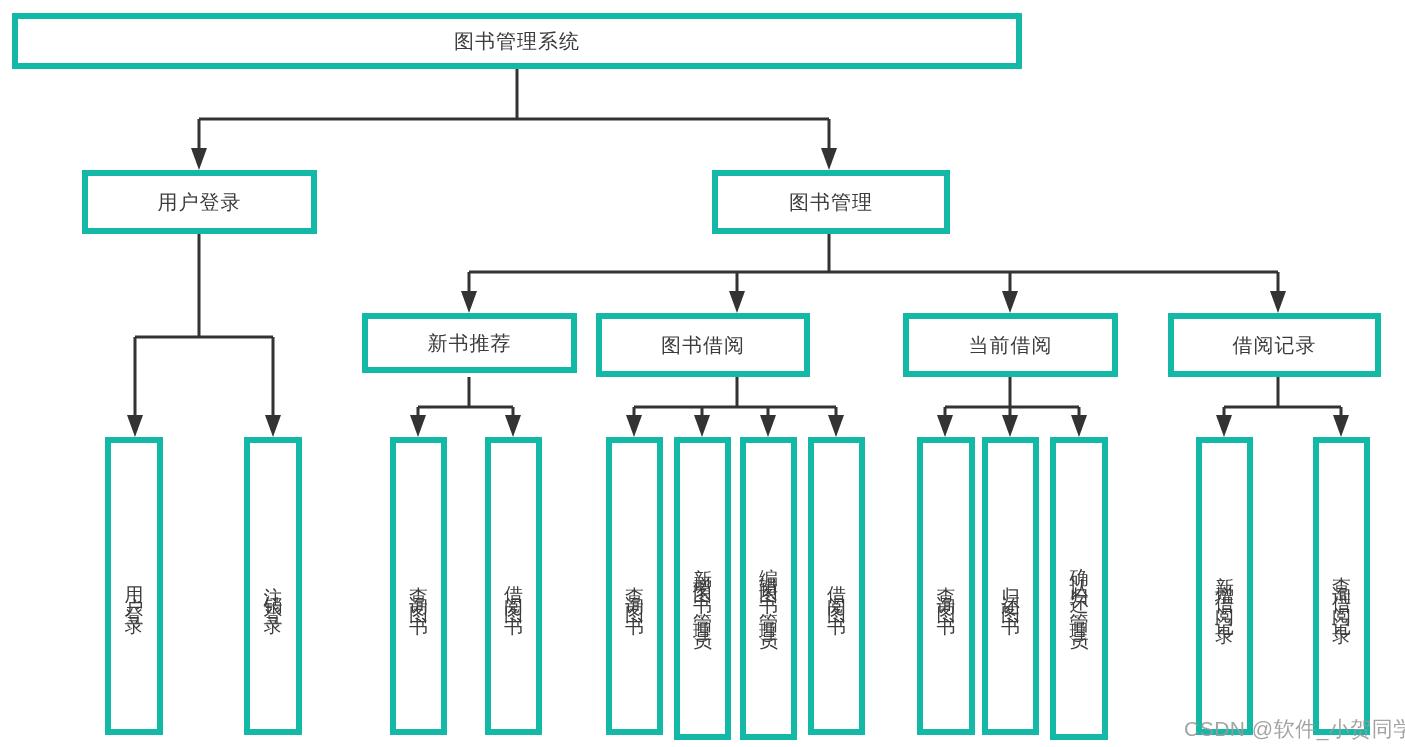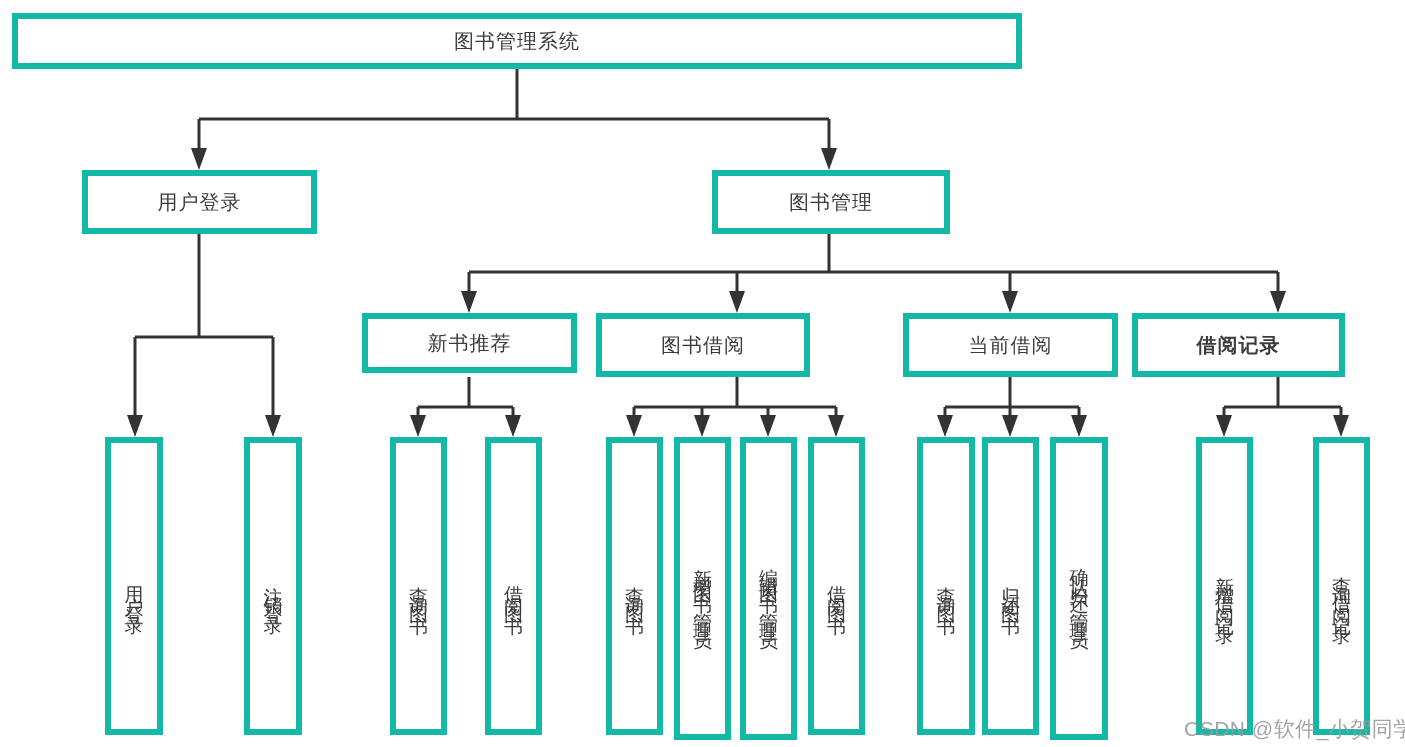--- a/index.html
+++ b/index.html
@@ -115,21 +115,21 @@
 
   <div class="node hnode" style="left:362px; top:313px; width:215px; height:60px;">
     <span>新书推荐</span>
   </div>
   <div class="node hnode" style="left:596px; top:313px; width:214px; height:64px;">
     <span>图书借阅</span>
   </div>
   <div class="node hnode" style="left:903px; top:313px; width:215px; height:64px;">
     <span>当前借阅</span>
   </div>
-  <div class="node hnode" style="left:1132px; top:313px; width:213px; height:64px;font-weight:bold;">
+  <div class="node hnode" style="left:1168px; top:313px; width:213px; height:64px;">
     <span>借阅记录</span>
   </div>
 
   <div class="node vnode" style="left:105px; top:437px; width:58px; height:298px;">
     <span>用户登录</span>
   </div>
   <div class="node vnode" style="left:244px; top:437px; width:58px; height:298px;">
     <span>注销登录</span>
   </div>
 

